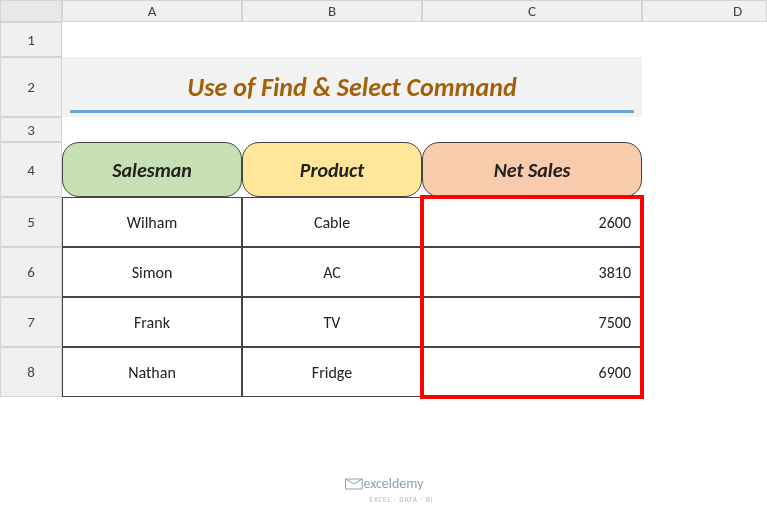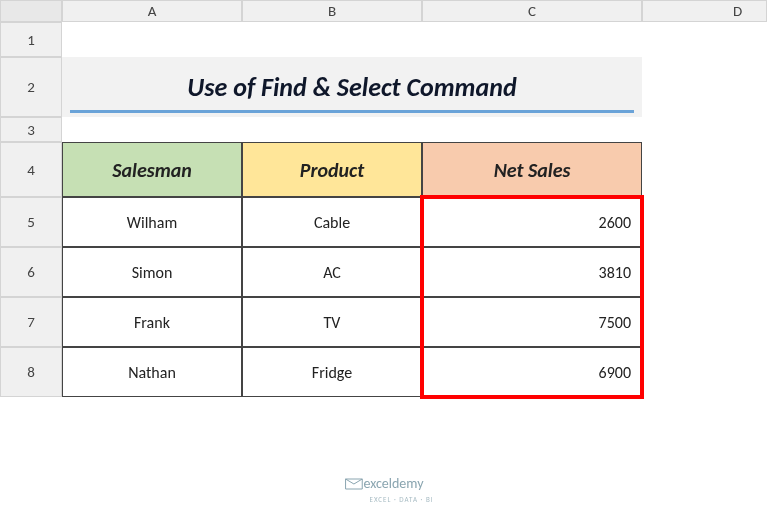--- a/index.html
+++ b/index.html
@@ -34,21 +34,21 @@
     grid-row: 3;
     background: #f2f2f2;
     display: flex;
     align-items: center;
     justify-content: center;
     position: relative;
   }
   .title-text {
     font-size: 26px;
     font-weight: bold;
-    color: #0f172a;
+    color: #a16207;
     font-style: italic;
   }
   .title-underline {
     position: absolute;
     bottom: 4px;
     left: 8px;
     right: 8px;
     height: 3px;
     background: #6aa3d8;
   }
@@ -65,20 +65,21 @@
     display: flex;
     align-items: center;
     font-size: 16px;
     color: #222;
   }
   .th {
     font-weight: bold;
     font-style: italic;
     justify-content: center;
     font-size: 20px;
+    border-radius: 17px;
   }
   .th.salesman { background: #c6e0b4; }
   .th.product  { background: #ffe699; }
   .th.netsales { background: #f8cbad; }
   .td { justify-content: center; background: #fff; }
   .td.num { justify-content: flex-end; padding-right: 10px; }
   .red-box {
     position: absolute;
     border: 4px solid #ff0000;
     pointer-events: none;

